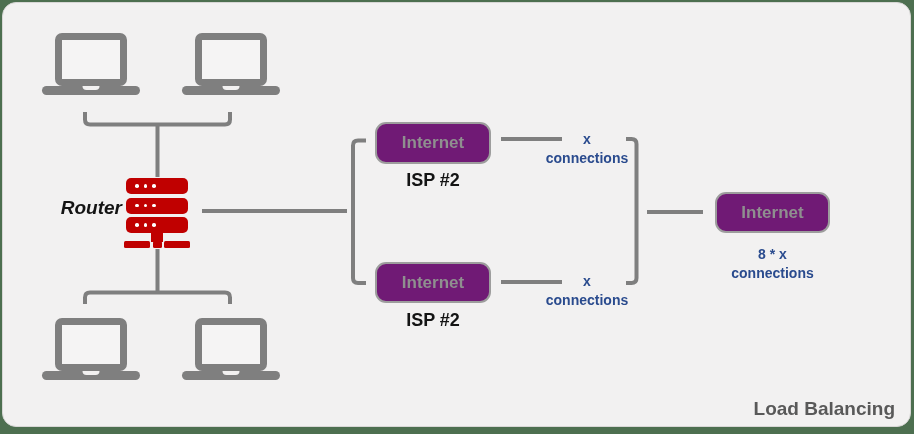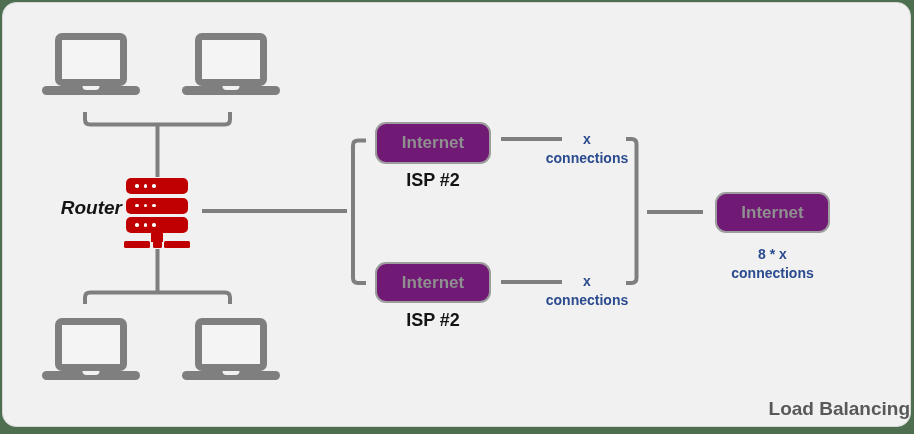--- a/index.html
+++ b/index.html
@@ -39,21 +39,21 @@
   .node { position:absolute; background:#701a75; border:2.5px solid #9d9d9d; border-radius:11px;
           display:flex; align-items:center; justify-content:center;
           font-size:17px; font-weight:bold; color:#8f8f8f; }
 
   .isp-name { position:absolute; width:116px; text-align:center;
               font-size:18px; font-weight:bold; color:#141414; }
 
   .conn-label { position:absolute; text-align:center; color:#2a4b8e;
                 font-size:14px; font-weight:bold; line-height:19px; }
 
-  .title { position:absolute; right:4px; top:398px; font-size:19px; font-weight:bold; color:#595959; }
+  .title { position:absolute; right:19px; top:398px; font-size:19px; font-weight:bold; color:#595959; }
 </style>
 </head>
 <body>
 
 <div class="stage">
   <div class="card"></div>
 
   <div class="overlay">
 
     <svg class="connectors" viewBox="0 0 914 434">

